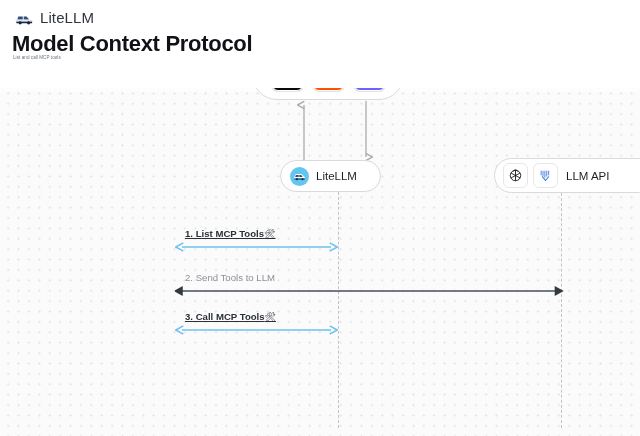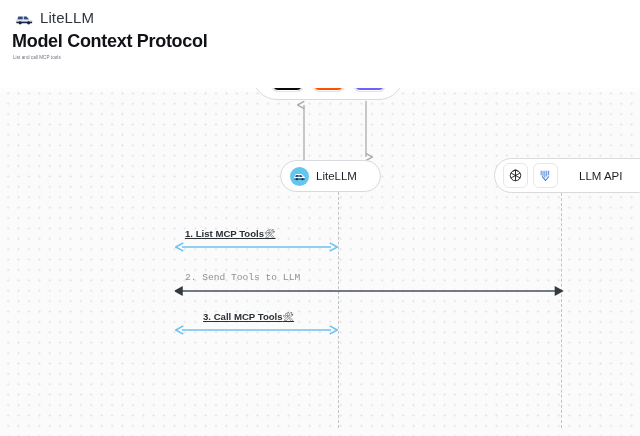--- a/index.html
+++ b/index.html
@@ -36,21 +36,21 @@
     display: block;
   }
   #brand .brand-text {
     font-size: 15px;
     color: #30353d;
     letter-spacing: .1px;
   }
   #page-title {
     position: absolute;
     left: 12px; top: 31px;
-    font-size: 18px;
+    font-size: 22px;
     font-weight: bold;
     color: #101217;
     letter-spacing: -.3px;
   }
   #page-subtitle {
     position: absolute;
     left: 13px; top: 55px;
     font-size: 4.6px;
     color: #6d7380;
     letter-spacing: .05px;
@@ -179,21 +179,21 @@
     border: 1px solid #e6e7ea;
     background: #ffffff;
     display: flex;
     align-items: center;
     justify-content: center;
     flex: none;
   }
   #llmapi-label {
     font-size: 11.5px;
     color: #1d2026;
-    margin-left: 16px;
+    margin-left: 3px;
   }
 
   
   #client-node {
     left: 35px; top: 220px;
     width: 140px; height: 128px;
     border-radius: 16px;
     display: flex;
     align-items: center;
     gap: 9px;
@@ -237,28 +237,28 @@
     position: absolute;
     font-size: 9.6px;
     font-weight: bold;
     white-space: nowrap;
   }
   .msg-label .tool-emoji {
     font-weight: normal;
     font-size: 9px;
   }
   .msg-blue .msg-label { color: #2b2f36; text-decoration: underline; }
-  .msg-gray .msg-label { color: #8b9099; font-weight: normal; font-family: Liberation Mono, monospace; }
+  .msg-gray .msg-label { color: #8b9099; font-weight: normal; }
 
   #msg1 { left: 175px; top: 228px; width: 160px; }
   #msg1 .msg-label { left: 10px; top: 0px; }
   #msg2 { left: 175px; top: 272px; width: 388px; }
   #msg2 .msg-label { left: 10px; top: 0px; }
   #msg3 { left: 175px; top: 311px; width: 160px; }
-  #msg3 .msg-label { left: 28px; top: 0px; }
+  #msg3 .msg-label { left: 10px; top: 0px; }
 </style>
 </head>
 <body>
 
 <div id="canvas"></div>
 <div id="canvas-white-top"></div>
 
 <div id="lifeline-litellm" class="lifeline"></div>
 <div id="lifeline-llmapi" class="lifeline"></div>
 

